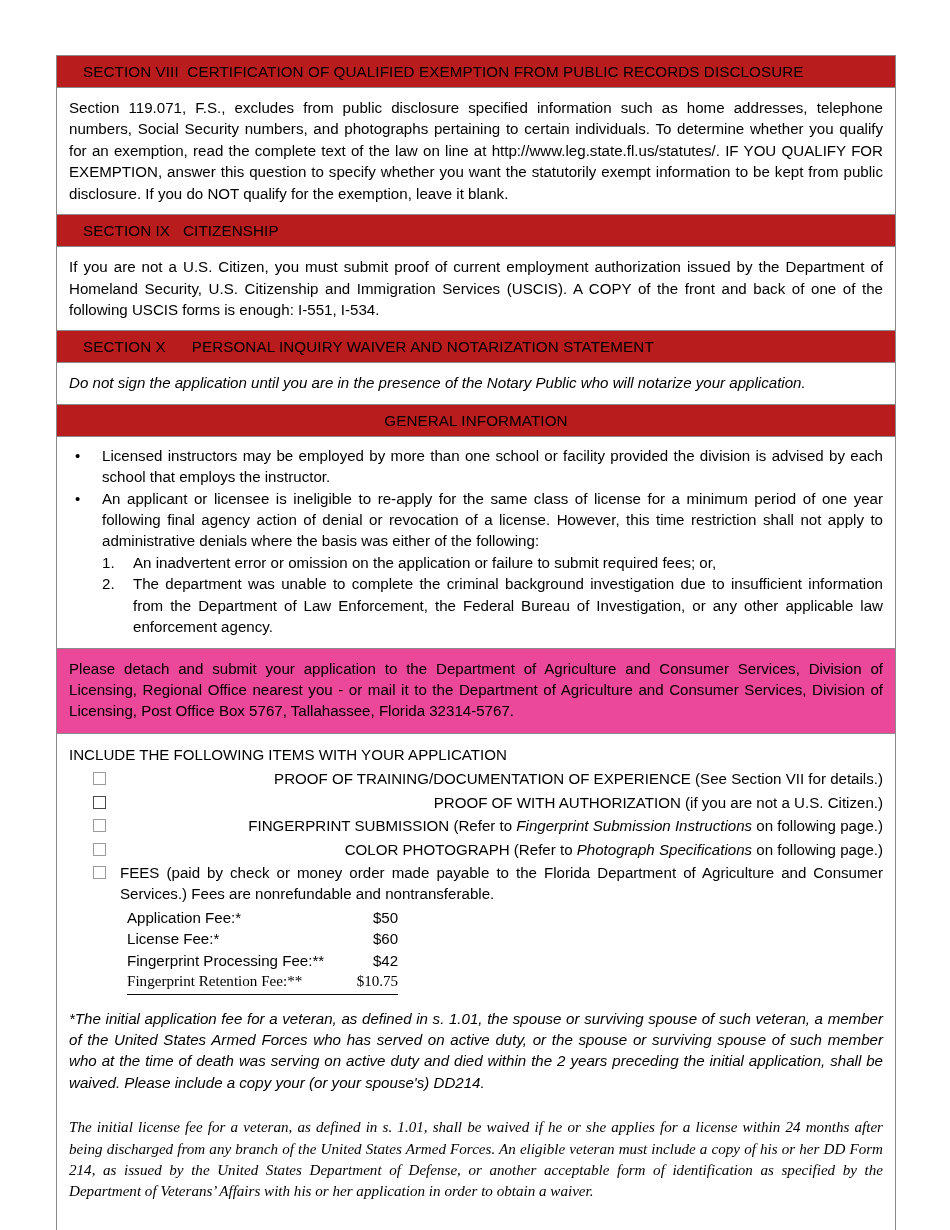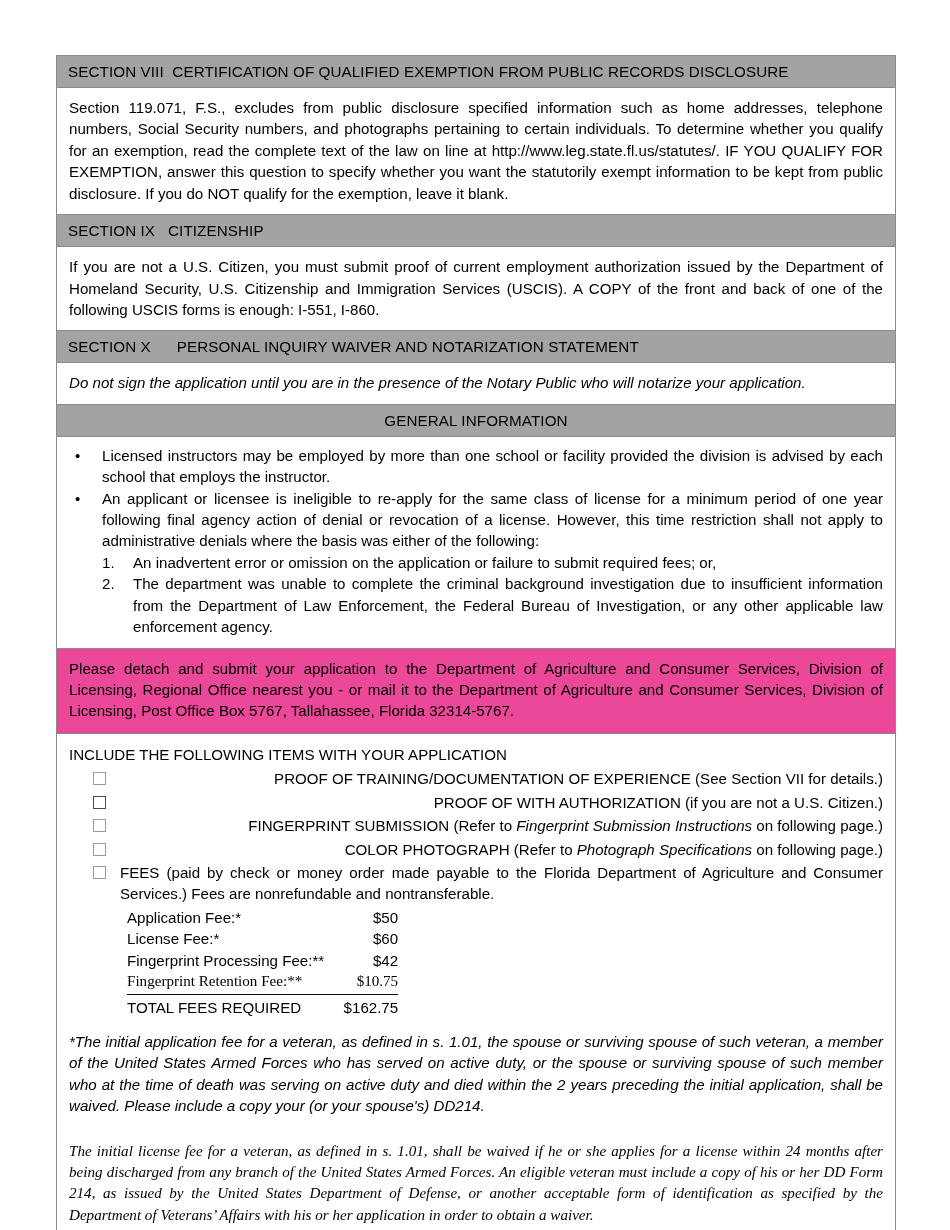--- a/index.html
+++ b/index.html
@@ -22,25 +22,25 @@
     padding: 55px 54px 0 56px;
   }
   .doc-frame {
     border: 1px solid #8a8a8a;
     box-sizing: border-box;
     width: 840px;
   }
 
   
   .band {
-    background: #a3a3a3;
+    background: #b91c1c;
     border-bottom: 1px solid #8a8a8a;
     font-size: 15.2px;
     line-height: 1.25;
-    padding: 6px 0 6px 11px;
+    padding: 6px 0 6px 26px;
     letter-spacing: 0.1px;
     white-space: pre;
   }
   .band.center {
     text-align: center;
     padding-left: 0;
   }
 
   
   .block {
@@ -168,21 +168,21 @@
 </head>
 <body>
 
 <div class="page">
   <div class="doc-frame">
 
     <div class="band">SECTION VIII  CERTIFICATION OF QUALIFIED EXEMPTION FROM PUBLIC RECORDS DISCLOSURE</div>
     <div class="block">Section 119.071, F.S., excludes from public disclosure specified information such as home addresses, telephone numbers, Social Security numbers, and photographs pertaining to certain individuals. To determine whether you qualify for an exemption, read the complete text of the law on line at http://www.leg.state.fl.us/statutes/. IF YOU QUALIFY FOR EXEMPTION, answer this question to specify whether you want the statutorily exempt information to be kept from public disclosure. If you do NOT qualify for the exemption, leave it blank.</div>
 
     <div class="band">SECTION IX   CITIZENSHIP</div>
-    <div class="block">If you are not a U.S. Citizen, you must submit proof of current employment authorization issued by the Department of Homeland Security, U.S. Citizenship and Immigration Services (USCIS). A COPY of the front and back of one of the following USCIS forms is enough: I-551, I-860.</div>
+    <div class="block">If you are not a U.S. Citizen, you must submit proof of current employment authorization issued by the Department of Homeland Security, U.S. Citizenship and Immigration Services (USCIS). A COPY of the front and back of one of the following USCIS forms is enough: I-551, I-534.</div>
 
     <div class="band">SECTION X      PERSONAL INQUIRY WAIVER AND NOTARIZATION STATEMENT</div>
     <div class="block italic">Do not sign the application until you are in the presence of the Notary Public who will notarize your application.</div>
 
     <div class="band center">GENERAL INFORMATION</div>
     <div class="gi">
       <div class="bullet-row">
         <span class="bullet-mark">•</span>
         <span class="bullet-text">Licensed instructors may be employed by more than one school or facility provided the division is advised by each school that employs the instructor.</span>
       </div>
@@ -243,24 +243,20 @@
             <td class="fee-amount">$60</td>
           </tr>
           <tr>
             <td class="fee-label">Fingerprint Processing Fee:**</td>
             <td class="fee-amount">$42</td>
           </tr>
           <tr class="ruled">
             <td class="fee-label">Fingerprint Retention Fee:**</td>
             <td class="fee-amount">$10.75</td>
           </tr>
-          <tr class="total">
-            <td class="fee-label">TOTAL FEES REQUIRED</td>
-            <td class="fee-amount">$162.75</td>
-          </tr>
         </tbody>
       </table>
     </div>
 
     <div class="footnotes">
       <p>*The initial application fee for a veteran, as defined in s. 1.01, the spouse or surviving spouse of such veteran, a member of the United States Armed Forces who has served on active duty, or the spouse or surviving spouse of such member who at the time of death was serving on active duty and died within the 2 years preceding the initial application, shall be waived. Please include a copy your (or your spouse's) DD214.</p>
       <p>The initial license fee for a veteran, as defined in s. 1.01, shall be waived if he or she applies for a license within 24 months after being discharged from any branch of the United States Armed Forces. An eligible veteran must include a copy of his or her DD Form 214, as issued by the United States Department of Defense, or another acceptable form of identification as specified by the Department of Veterans’ Affairs with his or her application in order to obtain a waiver.</p>
       <p>**If you are also applying for another class of license under Chapter 493, F.S., at this time, submit only one set of fingerprints and a single fingerprint-processing and retention fee. If you have submitted a set of fingerprints and a fingerprint-processing and retention fee for a license under Chapter 493 within the past six months, no fingerprint submission or fingerprint-processing or retention fee is necessary at this time.</p>
     </div>
 

